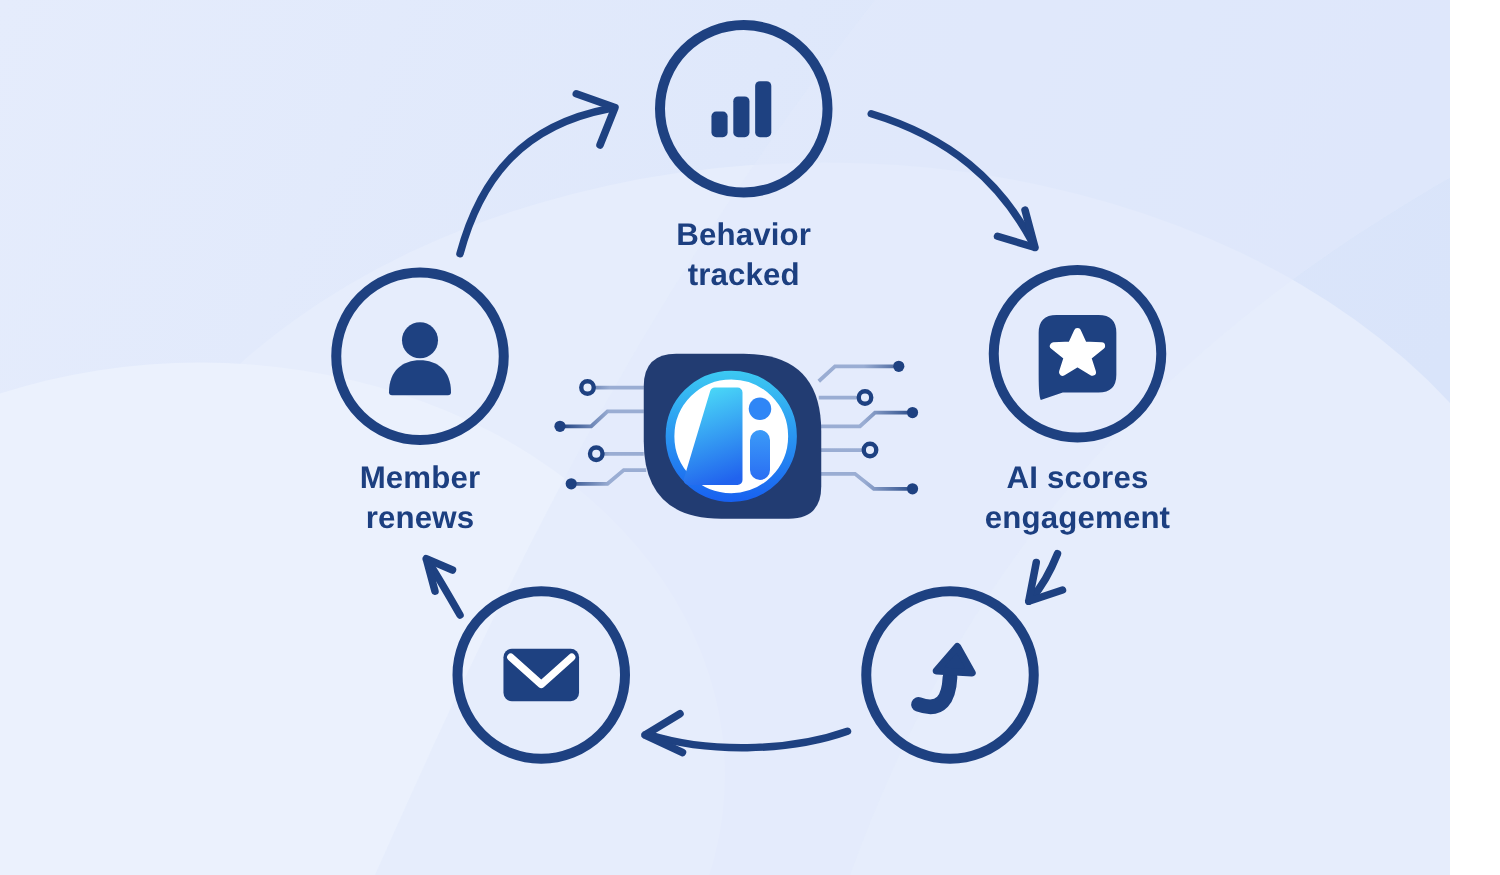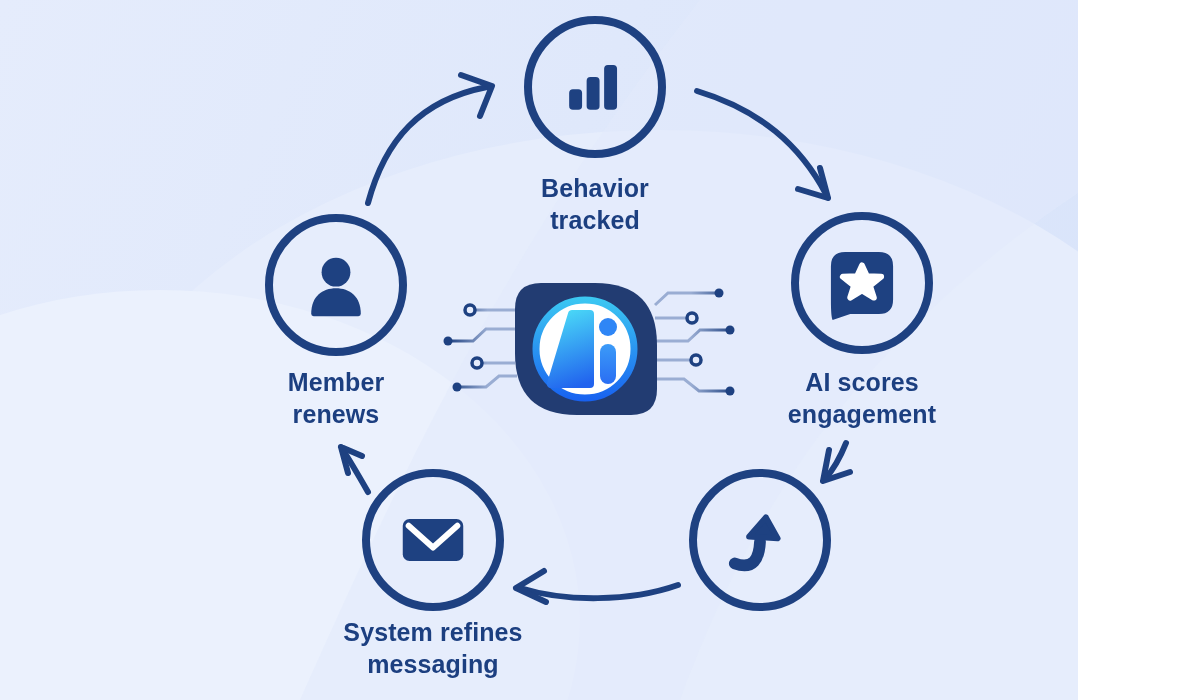--- a/index.html
+++ b/index.html
@@ -1,17 +1,17 @@
 <!DOCTYPE html>
 <html><head>
 <meta charset="utf-8">
 <style>
   html,body{margin:0;padding:0;}
   body{width:1200px;height:700px;overflow:hidden;font-family:"Liberation Sans",sans-serif;}
-  .canvas{position:relative;width:1078px;height:700px;background:#dfe8fb;overflow:hidden;}
+  .canvas{position:relative;width:1160px;height:700px;background:#dfe8fb;overflow:hidden;}
   .bg-svg,.arrows-svg{position:absolute;left:0;top:0;width:1200px;height:700px;}
   .node-circle{position:absolute;width:142px;height:142px;box-sizing:border-box;
     border:8px solid #1e4181;border-radius:50%;display:flex;align-items:center;justify-content:center;}
   .node-label{position:absolute;width:340px;transform:translateX(-50%);text-align:center;
     font-size:25px;font-weight:700;line-height:1.28;color:#1c3f80;white-space:pre-line;letter-spacing:.1px;}
   .center-logo{position:absolute;left:430px;top:270px;width:315px;height:160px;}
   .icon-svg{display:block;}
 </style>
 </head>
 <body>
@@ -145,22 +145,20 @@
       <path d="M-13,-4 L7,-27 L21,-2 Z" fill="#1e4181" stroke="#1e4181" stroke-width="7" stroke-linejoin="round"></path>
     </svg>
   </div>
 
   <div class="node-circle" style="left:362px;top:469px;">
     <svg class="icon-svg" width="84" height="84" viewBox="-50 -50 100 100" aria-hidden="true">
       <rect x="-36" y="-25" width="72" height="50" rx="8" fill="#1e4181"></rect>
       <path d="M-29,-17 L0,9 L29,-17" fill="none" stroke="#ffffff" stroke-width="7" stroke-linecap="round" stroke-linejoin="round"></path>
     </svg>
   </div>
-  <div class="node-label" style="left:433px;top:616px;">System refines
-messaging</div>
 
   <div class="node-circle" style="left:265px;top:214px;">
     <svg class="icon-svg" width="80" height="80" viewBox="-50 -50 100 100" aria-hidden="true">
       <circle cx="0" cy="-16" r="18" fill="#1e4181"></circle>
       <path d="M-31,36 C-31,14 -17,4 0,4 C17,4 31,14 31,36 Q31,39 28,39 H-28 Q-31,39 -31,36 Z" fill="#1e4181"></path>
     </svg>
   </div>
   <div class="node-label" style="left:336px;top:366px;">Member
 renews</div>
 

